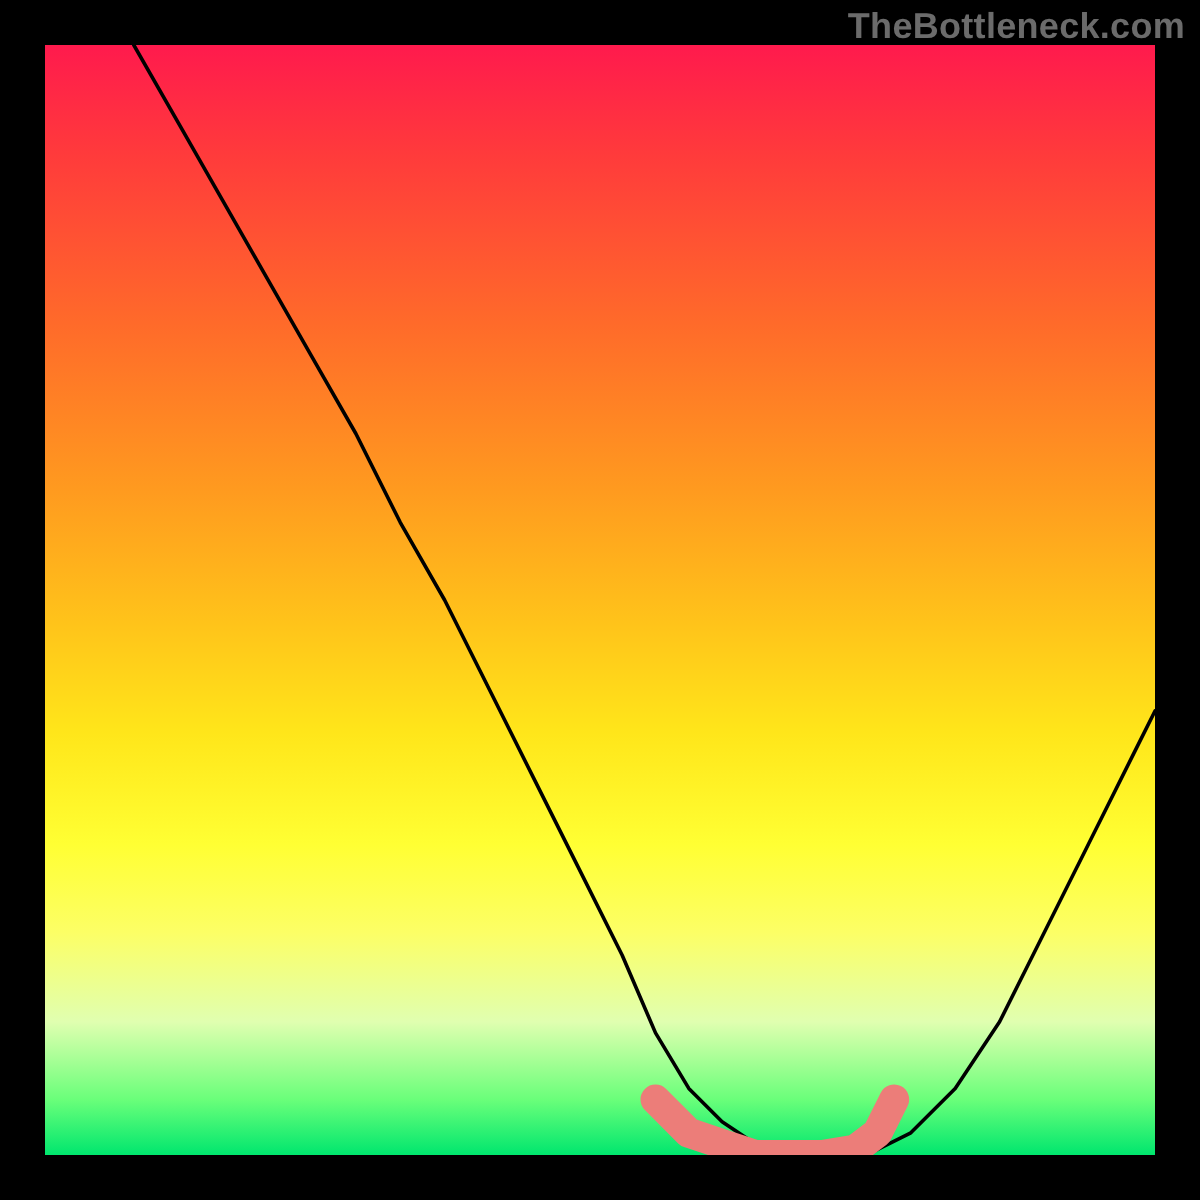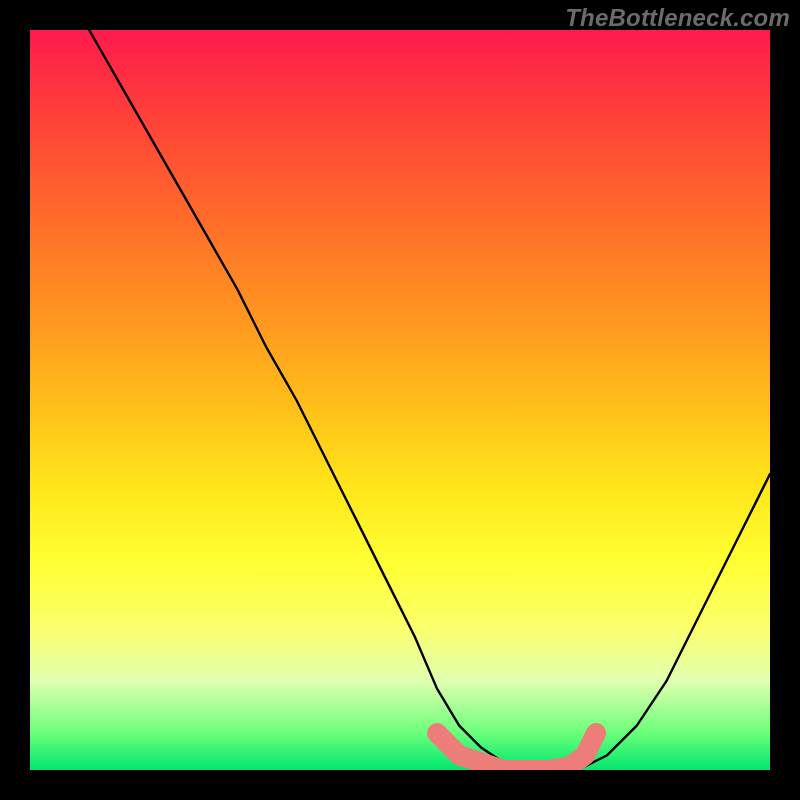--- a/index.html
+++ b/index.html
@@ -11,21 +11,20 @@
     overflow: hidden;
     font-family: Arial, Helvetica, sans-serif;
   }
   .frame {
     position: absolute;
     top: 0;
     left: 0;
     width: 800px;
     height: 616px;
     background: #000;
-    font-style: italic;
   }
   .plot {
     position: absolute;
     top: 30px;
     left: 30px;
     width: 740px;
     height: 740px;
     overflow: hidden;
   }
   .gradient {

